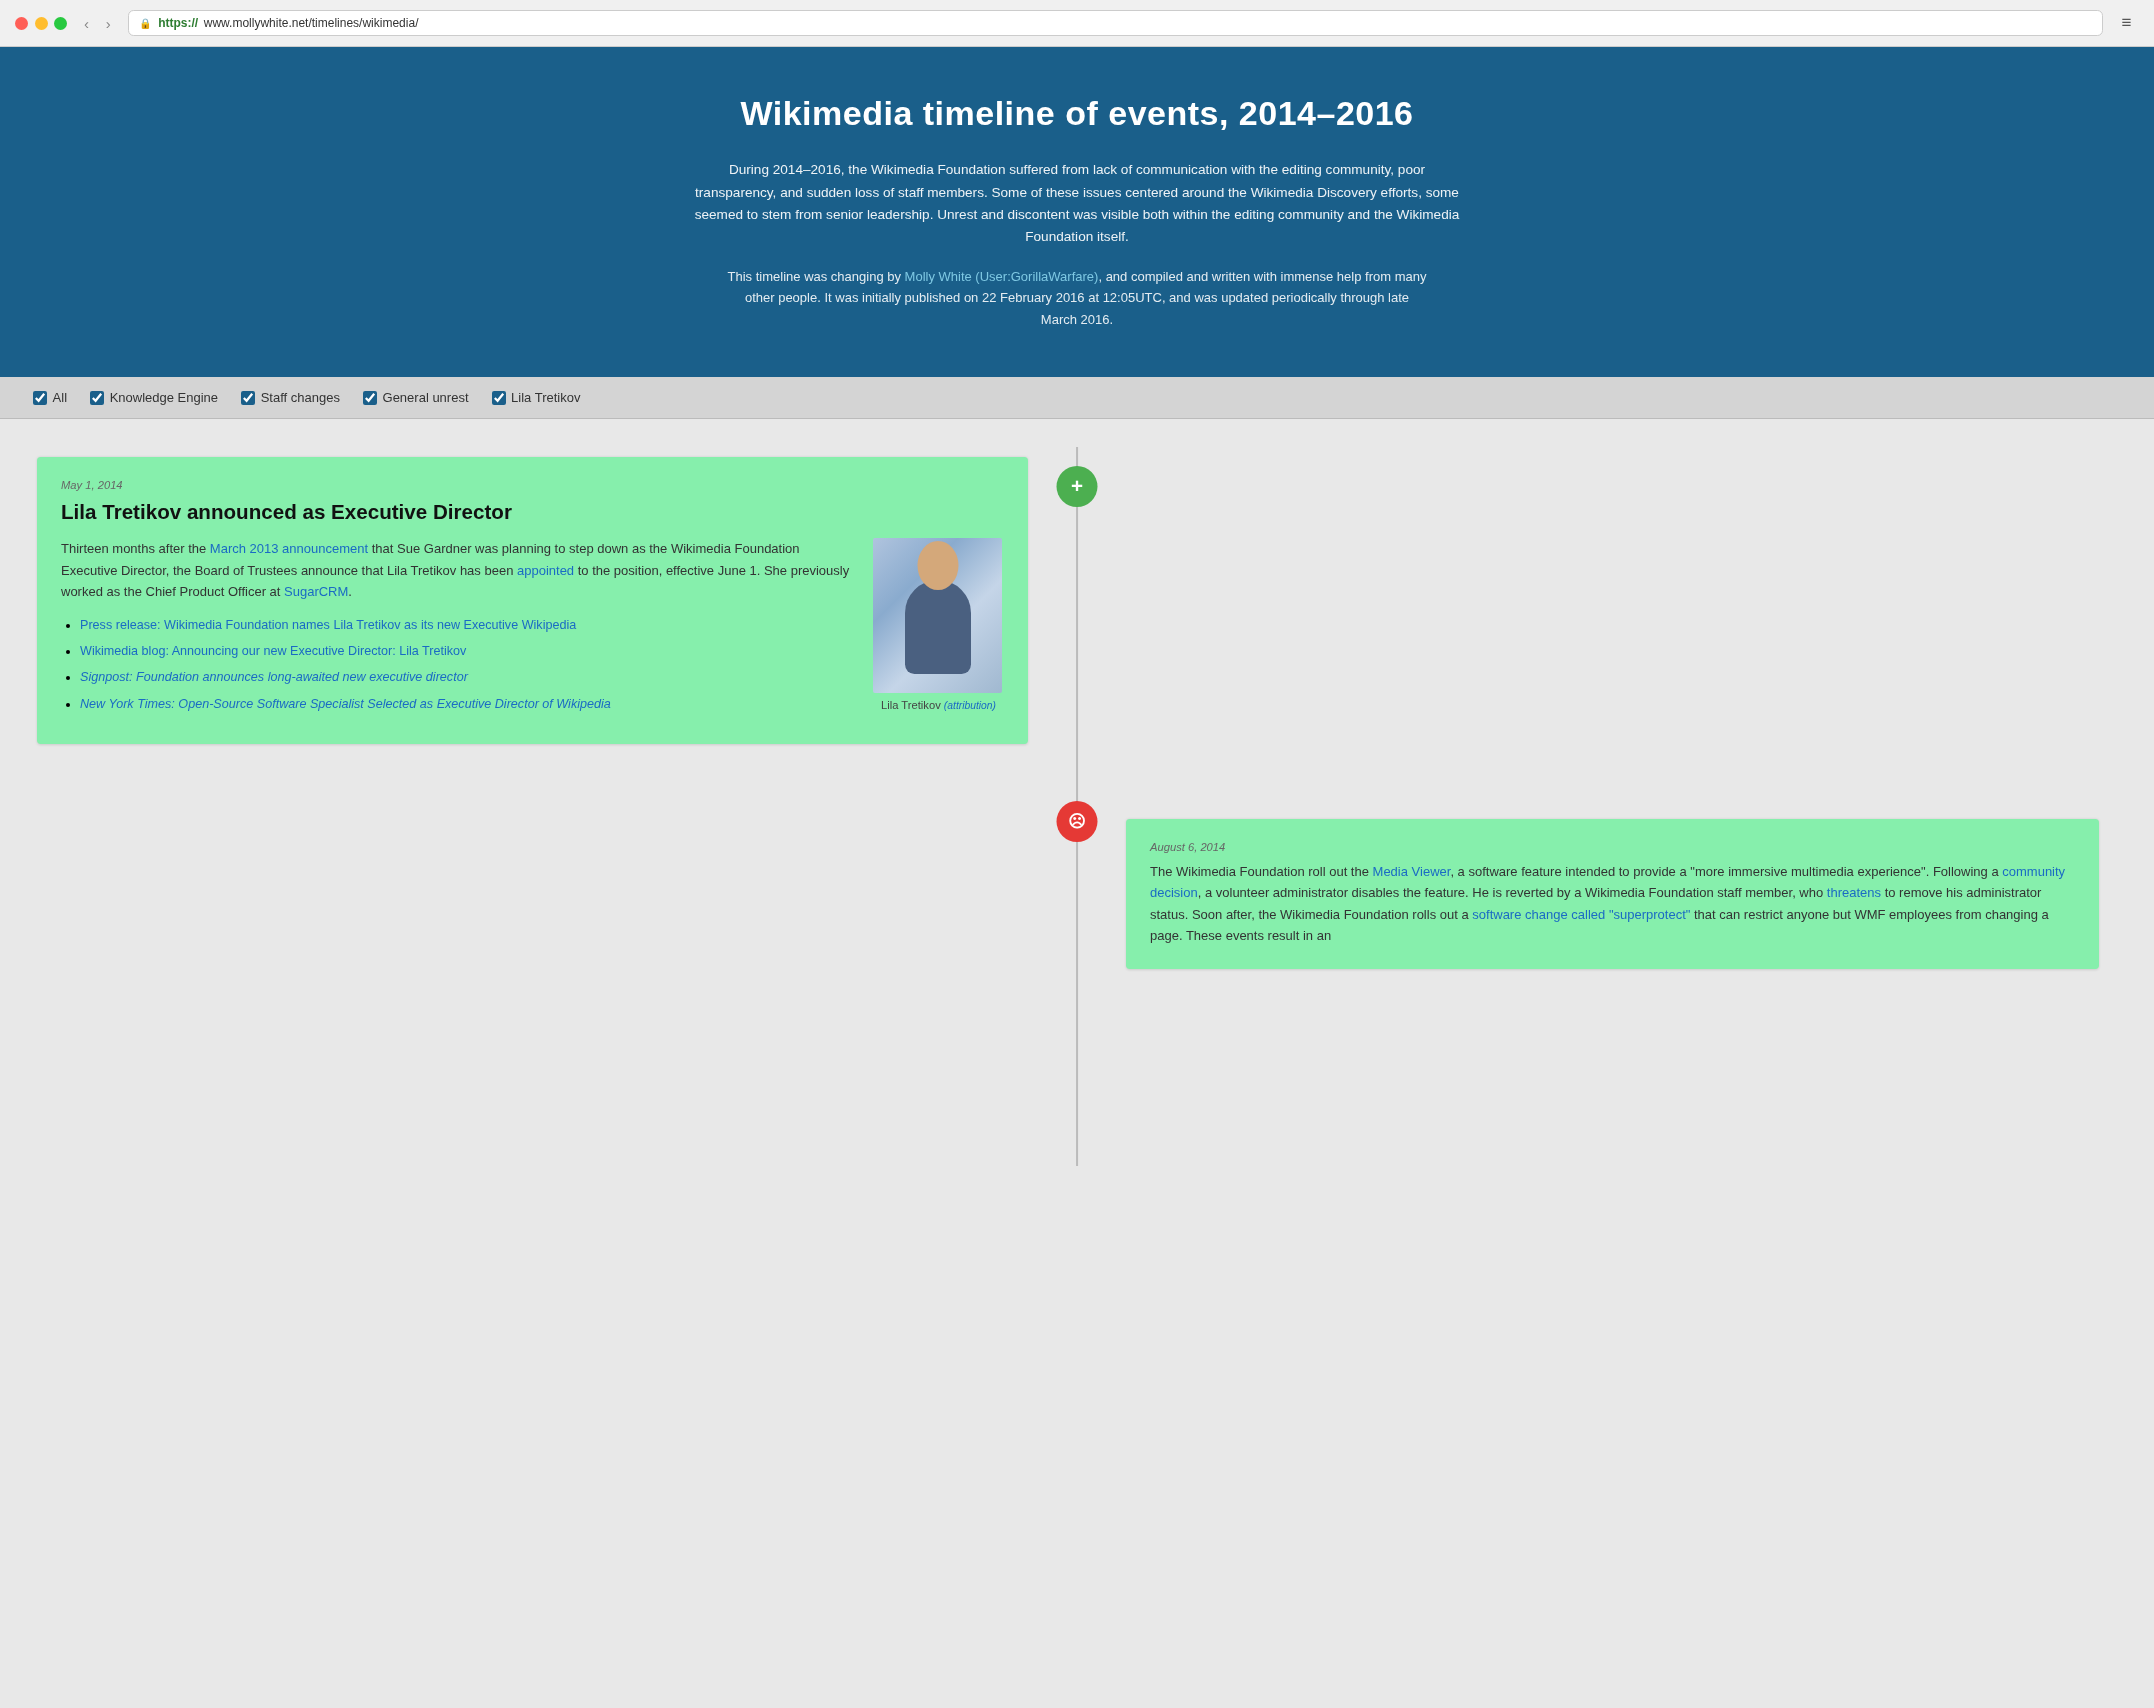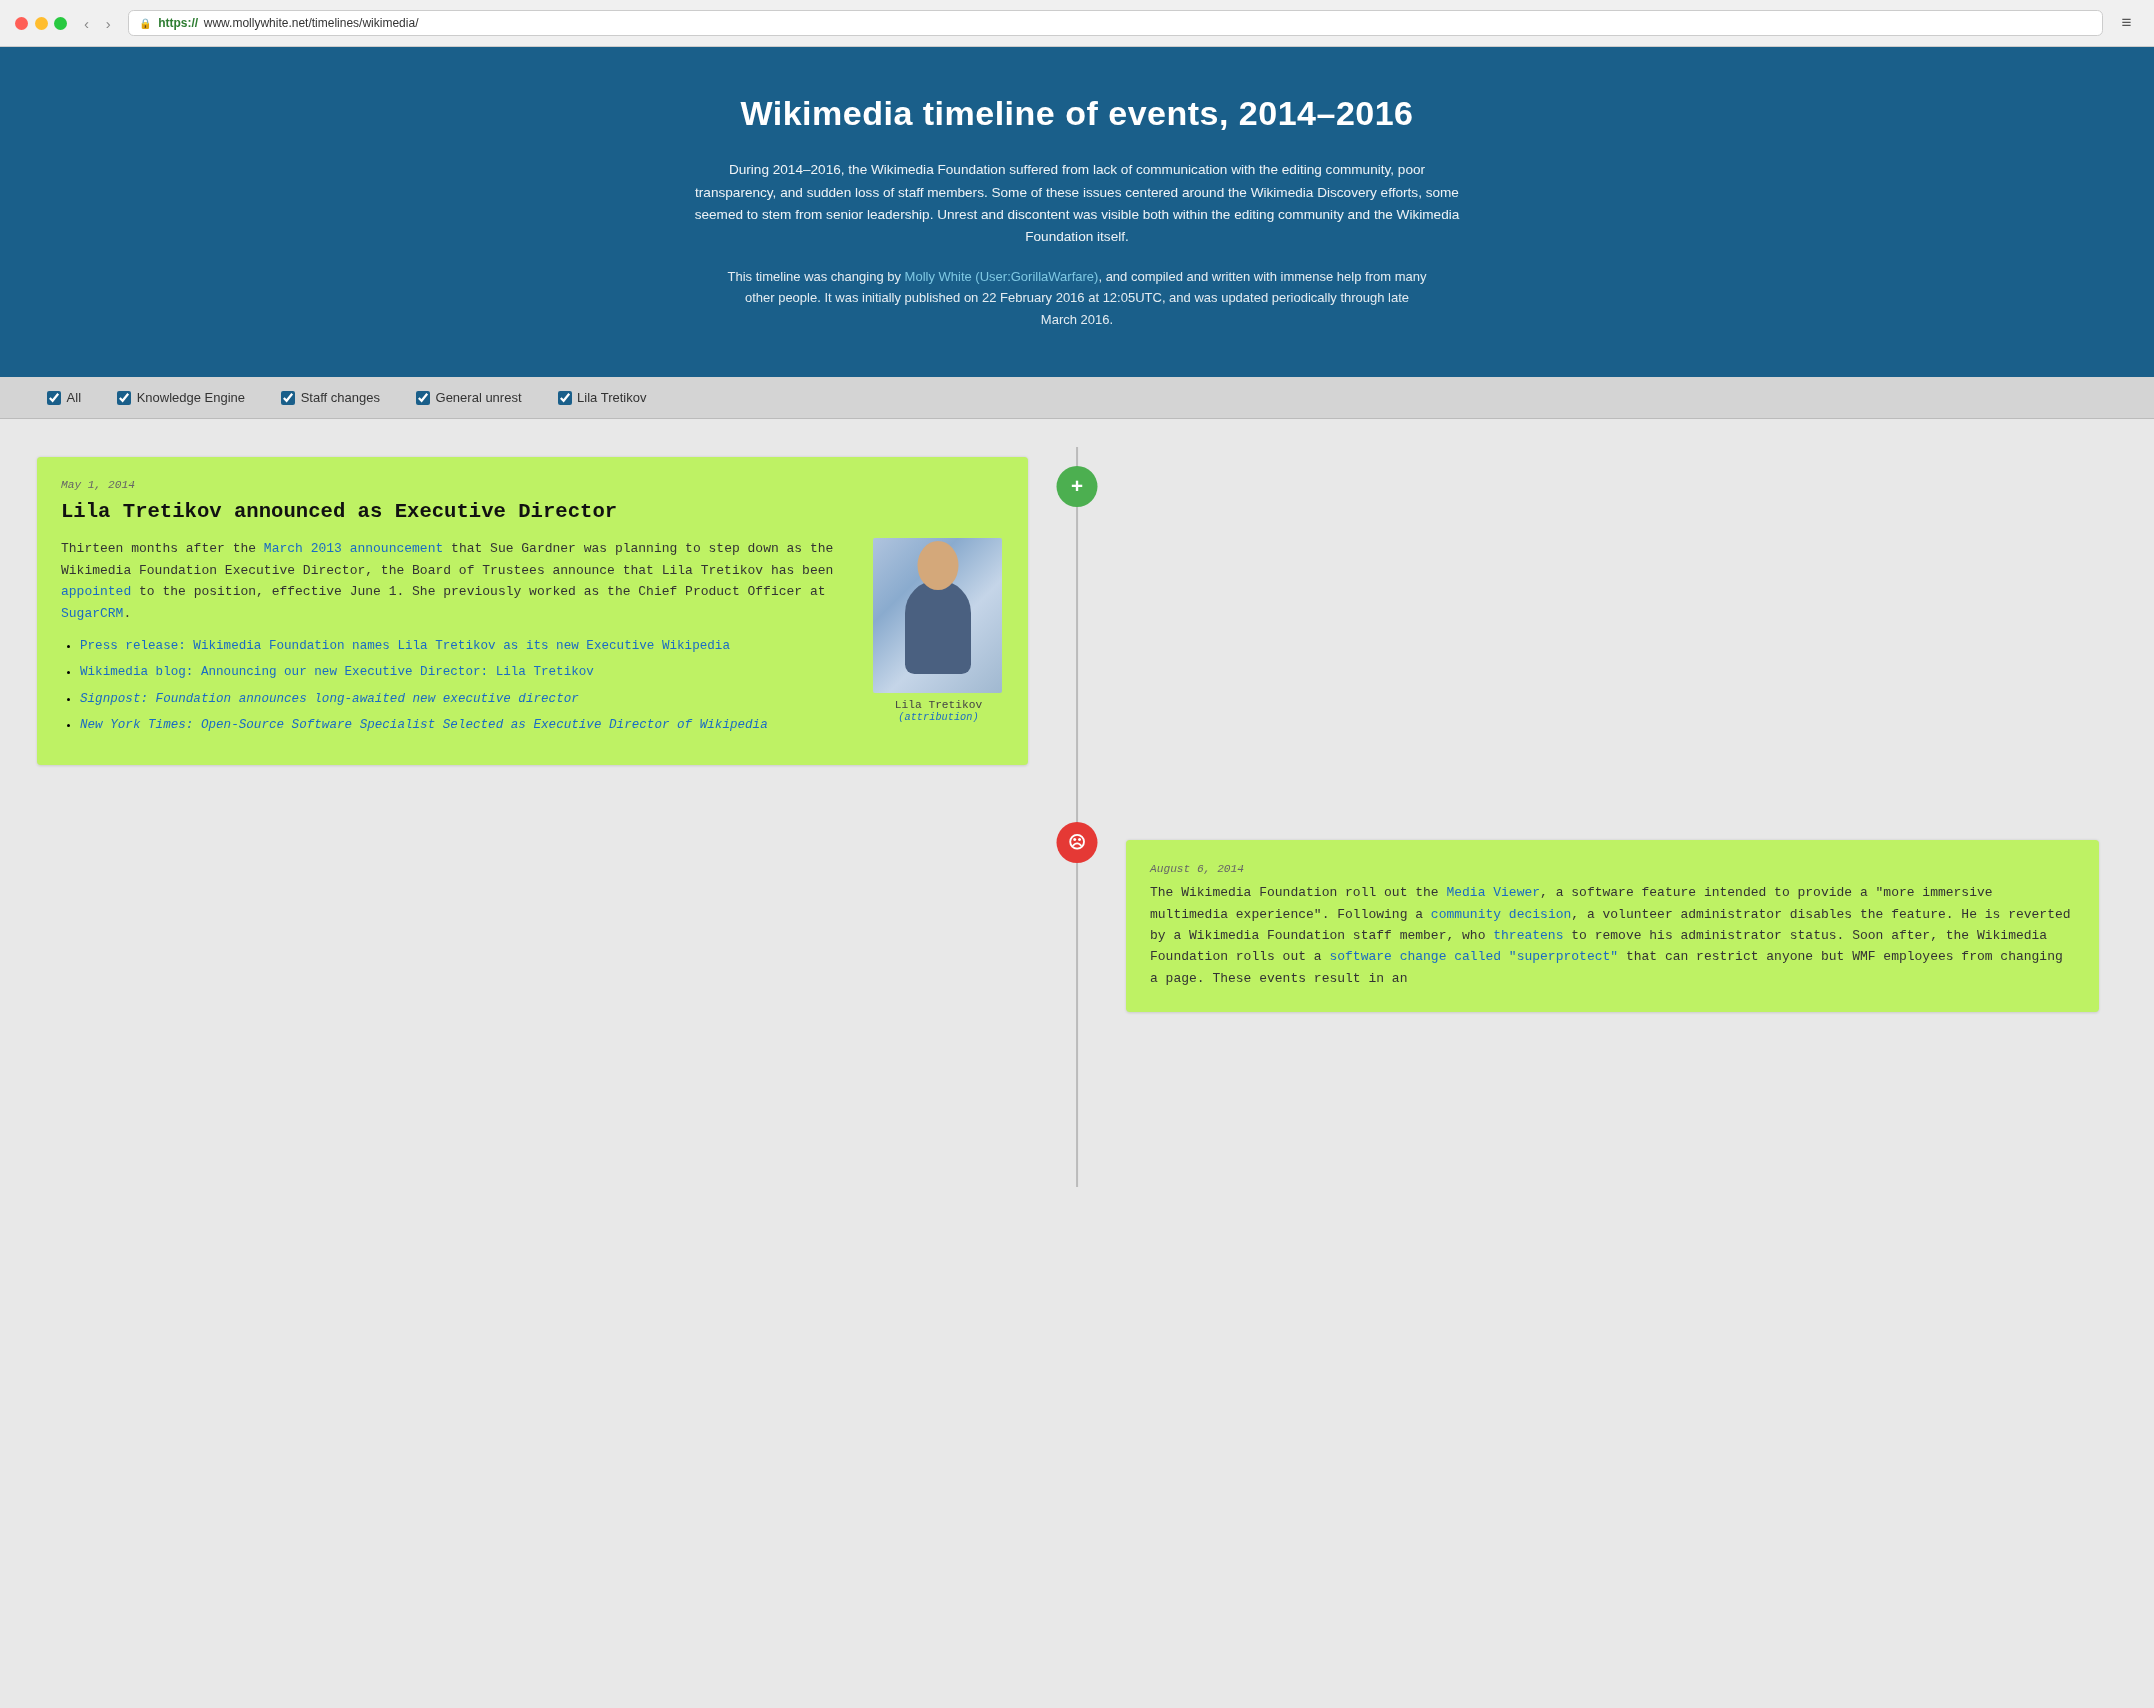--- a/index.html
+++ b/index.html
@@ -63,24 +63,24 @@
       color: rgba(255,255,255,0.88);
     }
     .site-attribution a, .site-description a {
       color: #7ec8e3;
       text-decoration: none;
     }
 
     
     .filter-bar {
       background: #d4d4d4;
-      padding: 13px 47px;
+      padding: 13px 33px;
       display: flex;
       align-items: center;
-      gap: 36px;
+      gap: 23px;
       border-bottom: 0.9px solid #bbb;
     }
     .filter-item {
       display: flex;
       align-items: center;
       gap: 5.6px;
       font-size: 13px;
       color: #333;
       cursor: pointer;
     }
@@ -102,25 +102,24 @@
       display: flex; align-items: center; justify-content: center;
       font-size: 19px;
       color: white;
       cursor: pointer;
       border: none;
       font-weight: bold;
     }
     .node-green { background: #4caf50; }
     .node-red { background: #e53935; }
     .card {
-      background: #bef264;
+      background: #86efac;
       border-radius: 3.7px;
       padding: 22.5px 24px;
       box-shadow: 0 0.9px 2.8px rgba(0,0,0,0.12);
-      font-family: Liberation Mono, monospace;
     }
     .card-date {
       font-size: 11.2px;
       color: #666;
       font-style: italic;
       margin-bottom: 7.5px;
     }
     .card-title {
       font-size: 20.6px;
       font-weight: bold;

